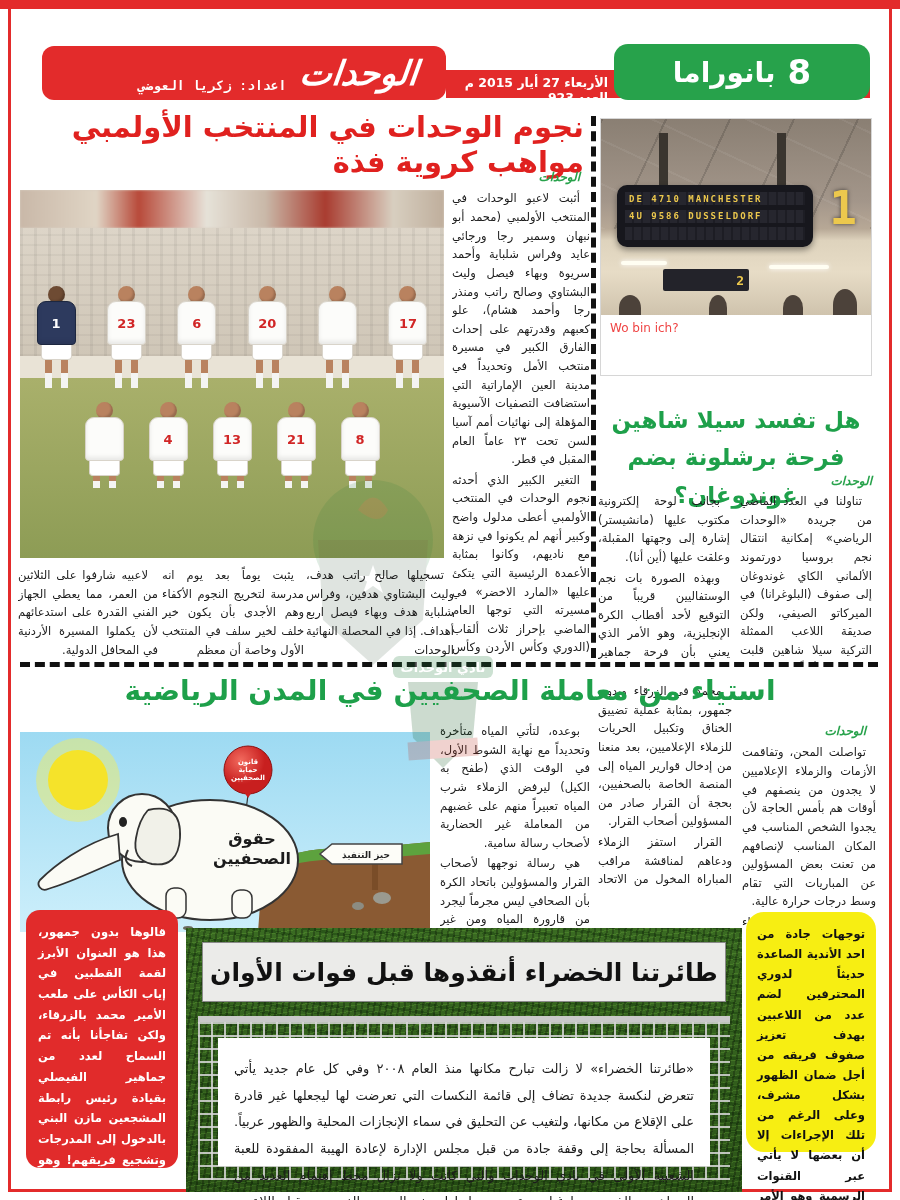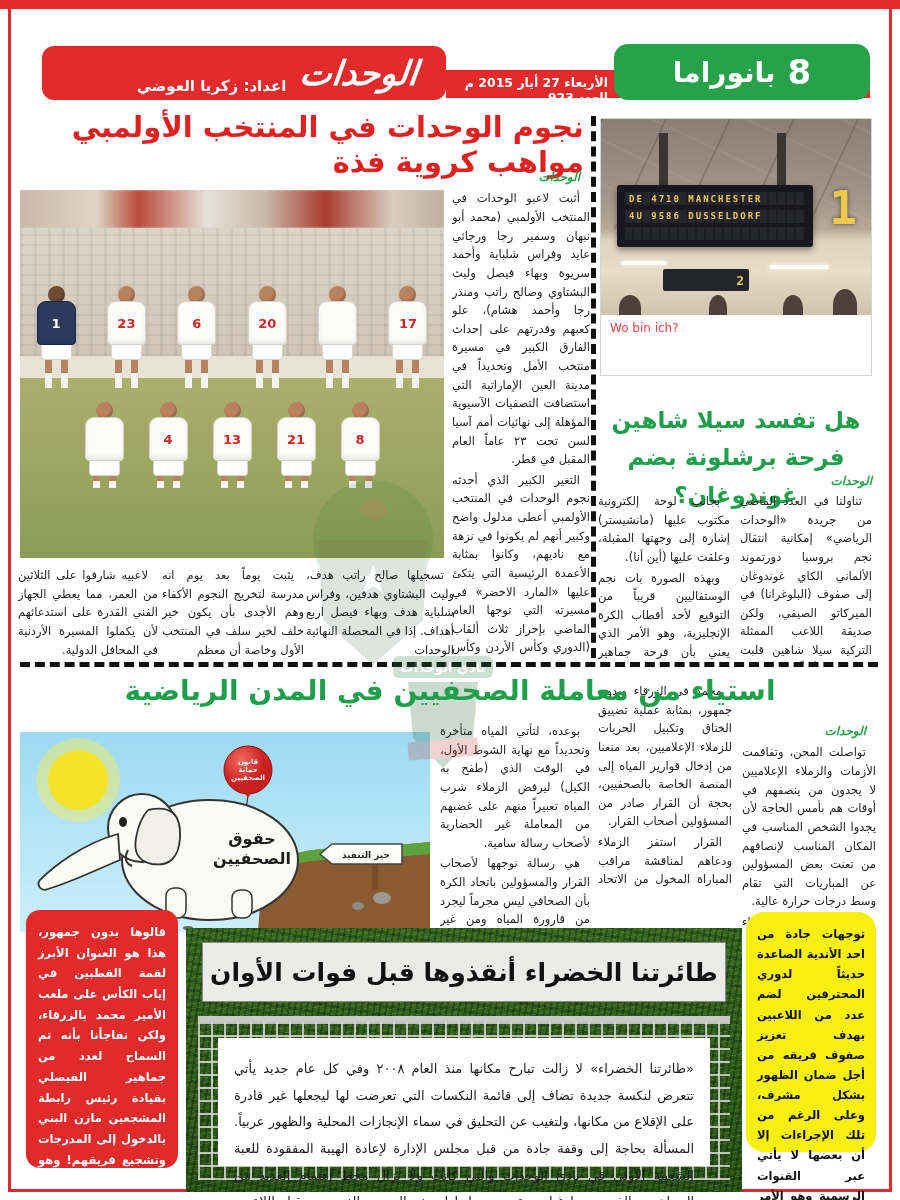--- a/index.html
+++ b/index.html
@@ -5,21 +5,21 @@
   html,body{margin:0;padding:0;background:#fff;}
   .page{position:relative;width:900px;height:1200px;background:#fff;overflow:hidden;
         font-family:"DejaVu Sans",sans-serif;}
   
   .frame-top{position:absolute;left:0;top:0;width:900px;height:9px;background:#e32b2b;}
   .frame{position:absolute;left:8px;right:8px;top:9px;bottom:8px;border:3px solid #e32b2b;border-top:none;pointer-events:none;}
   
   .logo-bar{position:absolute;left:42px;top:46px;width:404px;height:54px;background:#e32b2b;border-radius:12px;
             display:flex;flex-direction:row-reverse;align-items:center;justify-content:flex-start;padding:0 28px;box-sizing:border-box;gap:14px;}
   .logo-title{color:#fff;font-size:34px;font-weight:bold;font-style:italic;line-height:1;transform:skewX(-6deg);}
-  .logo-credit{color:#fff;font-size:15px;font-weight:bold;margin-top:26px;}
+  .logo-credit{color:#fff;font-size:13px;font-weight:bold;margin-top:26px;font-family:Liberation Mono, monospace;}
   .date-strip{position:absolute;left:446px;top:70px;width:424px;height:28px;background:#e32b2b;}
   .date-text{position:absolute;right:262px;top:5px;color:#fff;font-size:12.5px;font-weight:bold;direction:rtl;}
   .panorama-box{position:absolute;left:614px;top:44px;width:256px;height:56px;background:#27a24b;border-radius:14px;
             display:flex;align-items:center;justify-content:center;direction:rtl;gap:12px;}
   .panorama-num{color:#fff;font-size:34px;font-weight:bold;}
   .panorama-name{color:#fff;font-size:28px;font-weight:bold;}
   
   .headline1{position:absolute;left:60px;top:110px;width:524px;direction:rtl;text-align:right;
              color:#e0211f;font-size:29px;font-weight:bold;line-height:1.2;}
   .dash-v{position:absolute;left:591px;top:116px;height:542px;width:0;border-left:5px dashed #111;}
@@ -64,21 +64,21 @@
   .insta-avatar{width:22px;height:22px;border-radius:50%;background:radial-gradient(circle at 35% 35%,#e8e2d8,#9d958b 70%,#6e675e);flex:none;}
   .insta-user{font-size:12px;font-weight:bold;color:#262626;}
   .insta-time{font-size:11px;color:#9a9a9a;}
   .insta-btn{margin-left:auto;font-size:11px;font-weight:bold;color:#262626;border:1px solid #c7c7c7;border-radius:4px;padding:3px 9px;background:#fff;cursor:pointer;}
   .insta-photo{position:relative;height:196px;overflow:hidden;
       background:linear-gradient(180deg,#8a7f73 0%,#a3968a 42%,#b7a896 56%,#ded3bd 62%,#e7dcc6 78%,#cfc3ad 100%);}
   .insta-photo::before{content:"";position:absolute;inset:0;height:56%;
       background:repeating-linear-gradient(115deg,rgba(0,0,0,.14) 0 2px,transparent 2px 58px),
                  repeating-linear-gradient(25deg,rgba(255,255,255,.06) 0 2px,transparent 2px 40px);}
   .pillar{position:absolute;top:14px;width:9px;height:56px;background:#3a352f;}
-  .board{position:absolute;left:16px;top:66px;width:196px;height:62px;background:#17171d;border-radius:3px;padding:7px 8px;box-sizing:border-box;
+  .board{position:absolute;left:16px;top:66px;width:196px;height:62px;background:#17171d;border-radius:10px;padding:7px 8px;box-sizing:border-box;
          display:flex;flex-direction:column;justify-content:space-between;box-shadow:0 3px 6px rgba(0,0,0,.4);}
   .board-row{height:13px;display:flex;align-items:center;background:repeating-linear-gradient(90deg,#26262e 0 7px,#1d1d24 7px 9px);
          color:#ecc84d;font-family:"DejaVu Sans Mono",monospace;font-size:9px;font-weight:bold;letter-spacing:2px;padding:0 4px;white-space:nowrap;overflow:hidden;}
   .gate-num{position:absolute;right:14px;top:62px;color:#ecc84d;font-size:46px;font-weight:bold;font-family:"DejaVu Sans Mono",monospace;text-shadow:0 0 4px rgba(0,0,0,.6);}
   .board2{position:absolute;left:62px;top:150px;width:86px;height:22px;background:#23232a;border-radius:2px;display:flex;align-items:center;justify-content:flex-end;padding:0 5px;box-sizing:border-box;}
   .board2 span{color:#ecc84d;font-size:13px;font-weight:bold;font-family:"DejaVu Sans Mono",monospace;}
   .lightbar{position:absolute;height:4px;background:#fffef2;border-radius:2px;box-shadow:0 0 5px #fff;}
   .head-sil{position:absolute;bottom:-6px;width:22px;height:26px;border-radius:50% 50% 0 0;background:#4c423a;}
   .insta-caption{height:26px;display:flex;align-items:center;padding:0 9px;font-size:12px;color:#ef4444;direction:ltr;}
   

